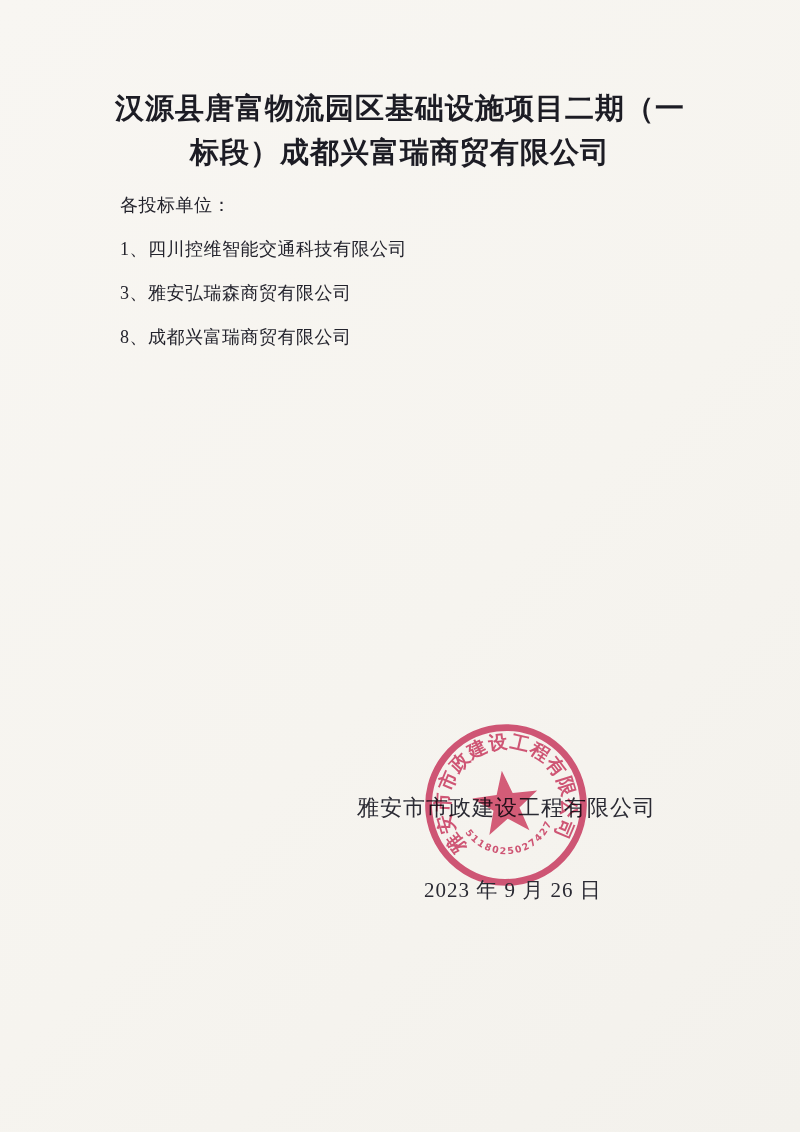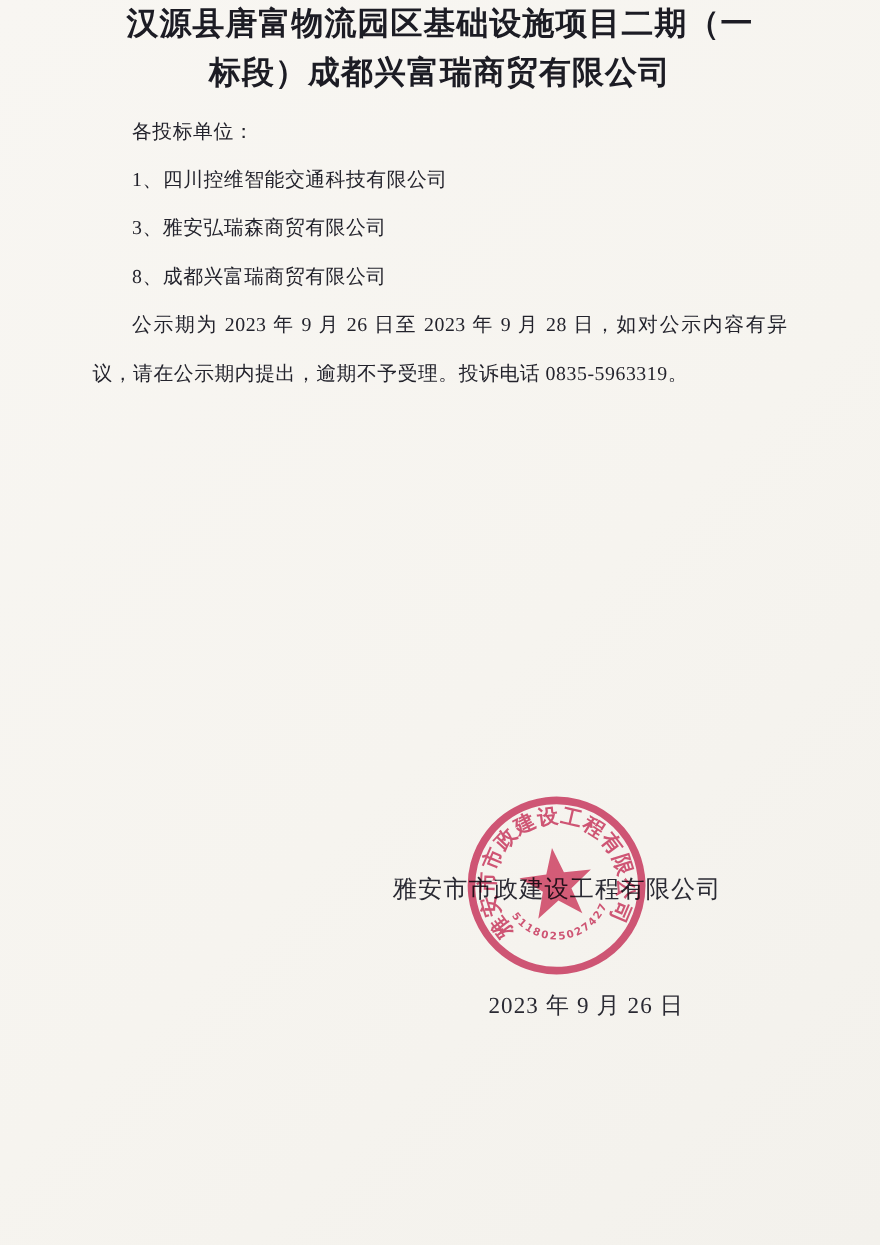--- a/index.html
+++ b/index.html
@@ -10,20 +10,21 @@
   }
   .page {
     position: relative;
     width: 800px;
     height: 1132px;
     background: linear-gradient(135deg, #f8f6f2 0%, #f6f4ef 55%, #f3f1ec 100%);
     overflow: hidden;
     color: #23232c;
   }
   .title {
+    padding-top: 86px;
     text-align: center;
     font-size: 29px;
     font-weight: 700;
     line-height: 44px;
     letter-spacing: 1px;
     color: #1c1c24;
   }
   .body-text {
     margin: 9px 84px 0 84px;
     font-size: 18px;
@@ -37,27 +38,26 @@
     position: absolute;
     left: 357px;
     top: 793px;
     font-size: 22px;
     letter-spacing: 1px;
     white-space: nowrap;
     color: #2a2a33;
   }
   .signature-date {
     position: absolute;
-    left: 444px;
+    left: 424px;
     top: 876px;
     font-size: 21px;
     letter-spacing: 1px;
     white-space: nowrap;
     color: #2a2a33;
-    margin-top: 24px;
   }
   .seal {
     position: absolute;
     left: 420px;
     top: 719px;
     width: 172px;
     height: 172px;
     transform: rotate(-7deg);
     mix-blend-mode: multiply;
     opacity: 0.88;
@@ -72,21 +72,20 @@
   <h1 class="title">
     <span style="display:block">汉源县唐富物流园区基础设施项目二期（一</span>
     <span style="display:block">标段）成都兴富瑞商贸有限公司</span>
   </h1>
 
   <div class="body-text">
     <p class="para">各投标单位：</p>
     <p class="list-item">1、四川控维智能交通科技有限公司</p>
     <p class="list-item">3、雅安弘瑞森商贸有限公司</p>
     <p class="list-item">8、成都兴富瑞商贸有限公司</p>
-    <p class="para">公示期为 2023 年 9 月 26 日至 2023 年 9 月 28 日，如对公示内容有异议，请在公示期内提出，逾期不予受理。投诉电话 0835-5963319。</p>
   </div>
 
   <div class="signature-company">雅安市市政建设工程有限公司</div>
 
   <div class="seal">
     <svg viewBox="0 0 200 200" xmlns="http://www.w3.org/2000/svg">
       <defs>
         <path id="arcTop" d="M 48 140.7 A 66 66 0 1 1 152 140.7" fill="none"></path>
         <path id="arcBottom" d="M 47.1 121.4 A 57 57 0 0 0 152.9 121.4" fill="none"></path>
       </defs>

